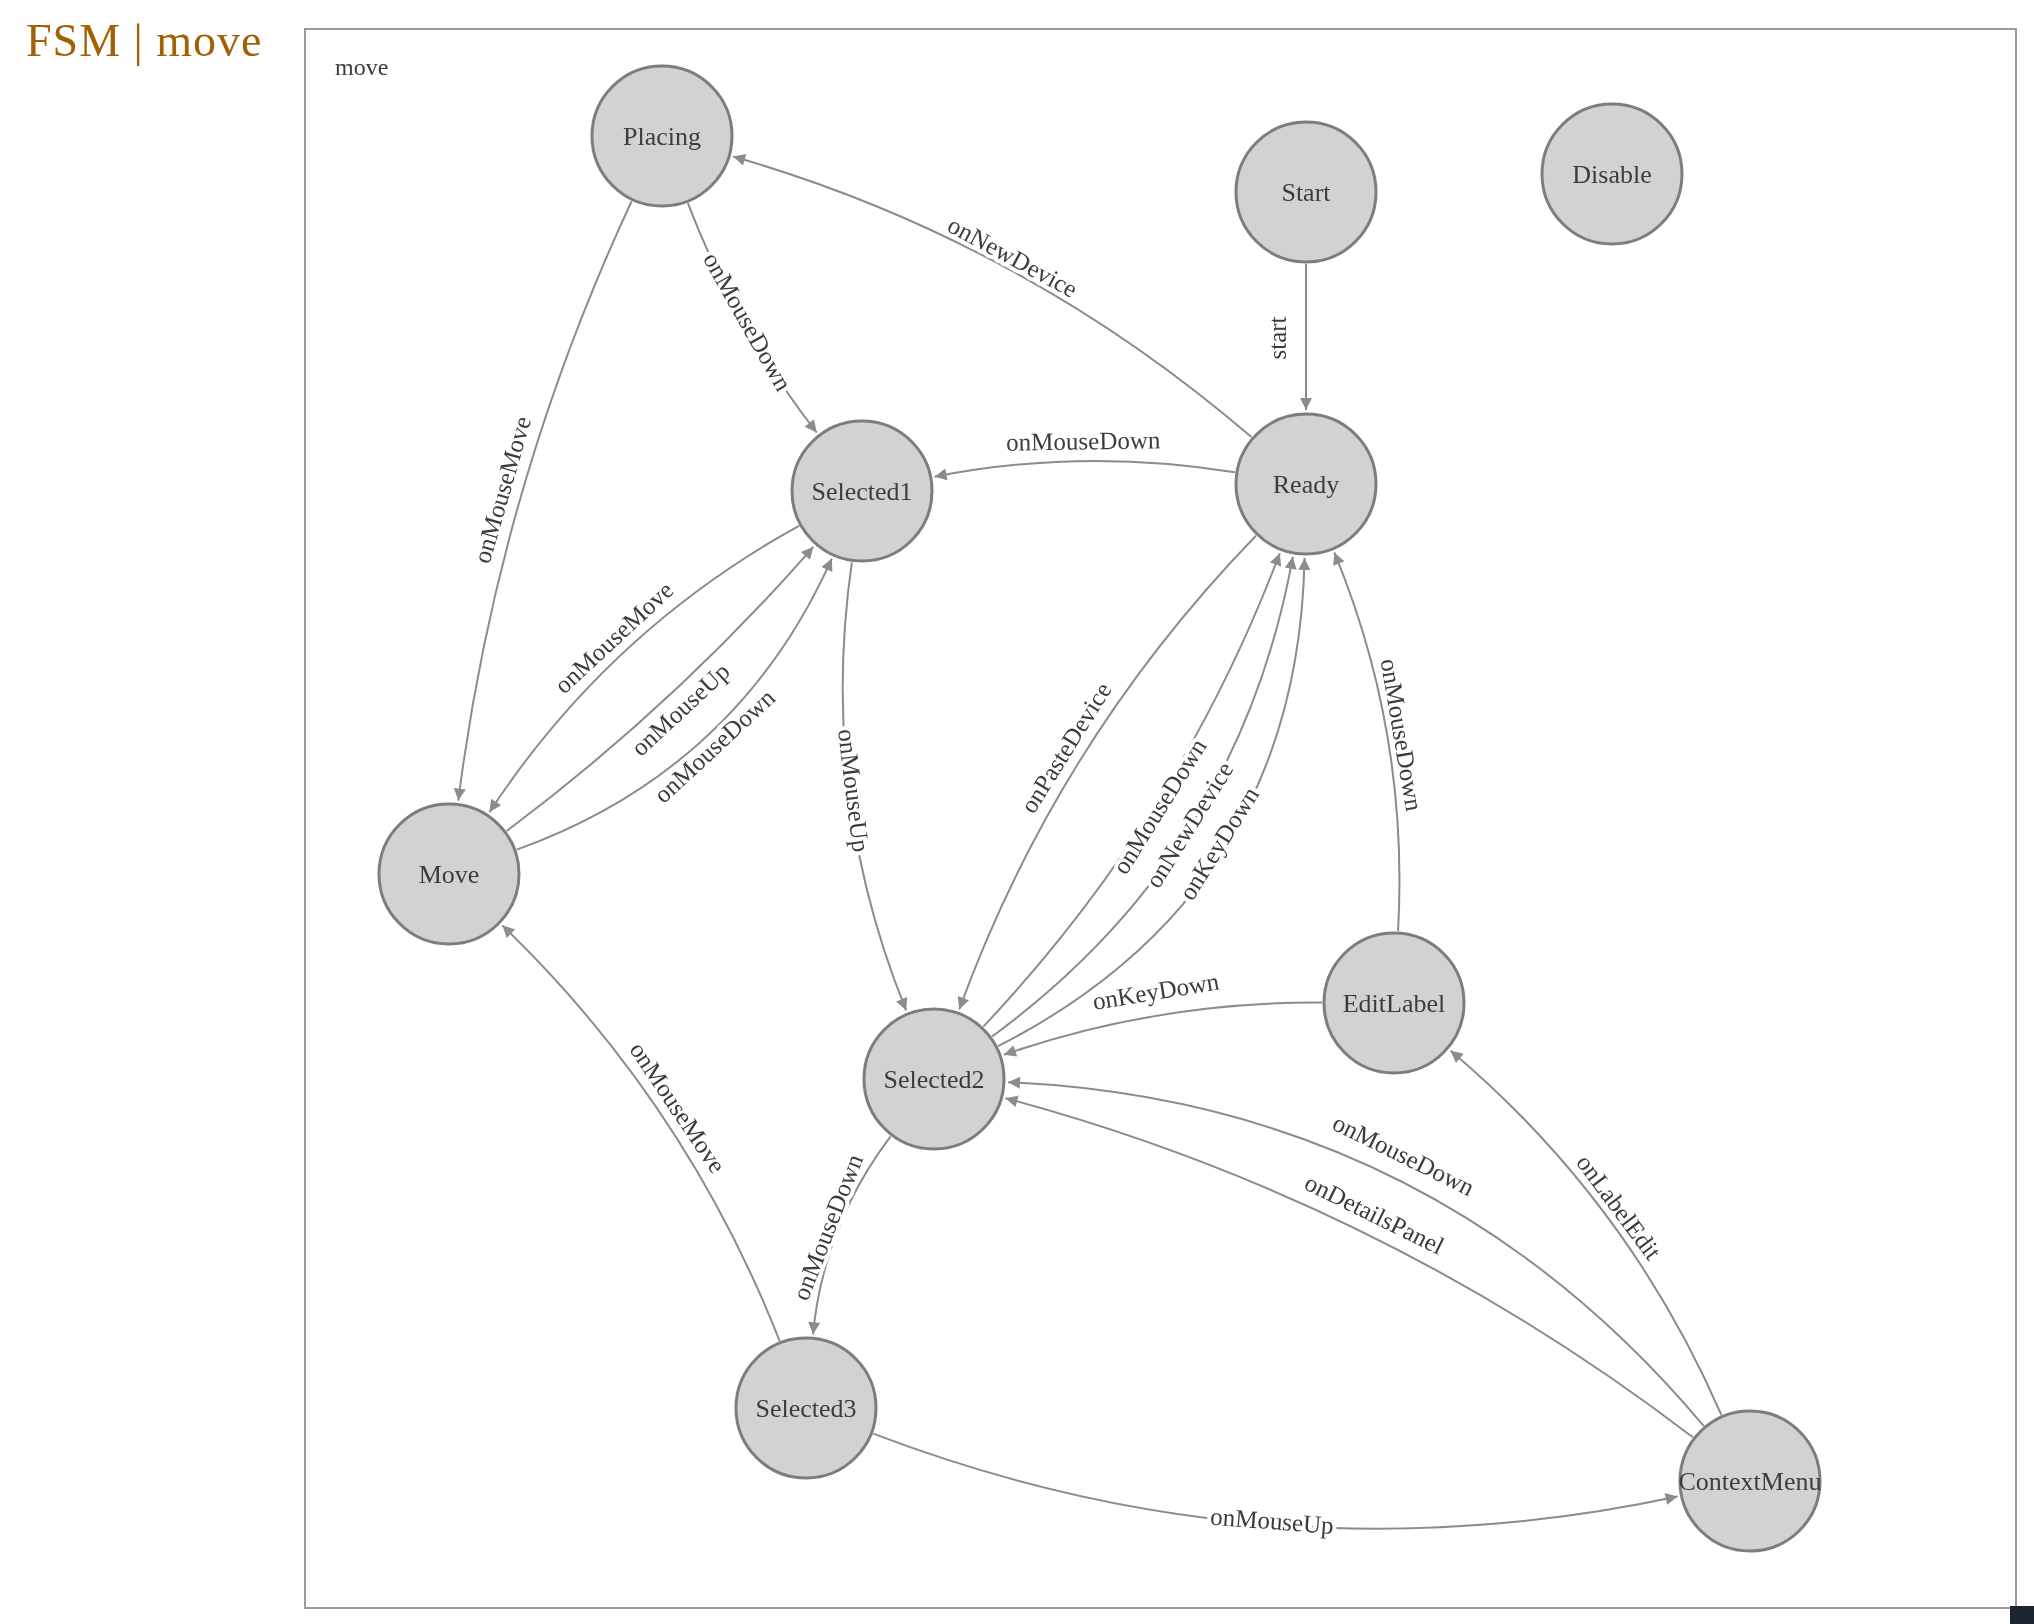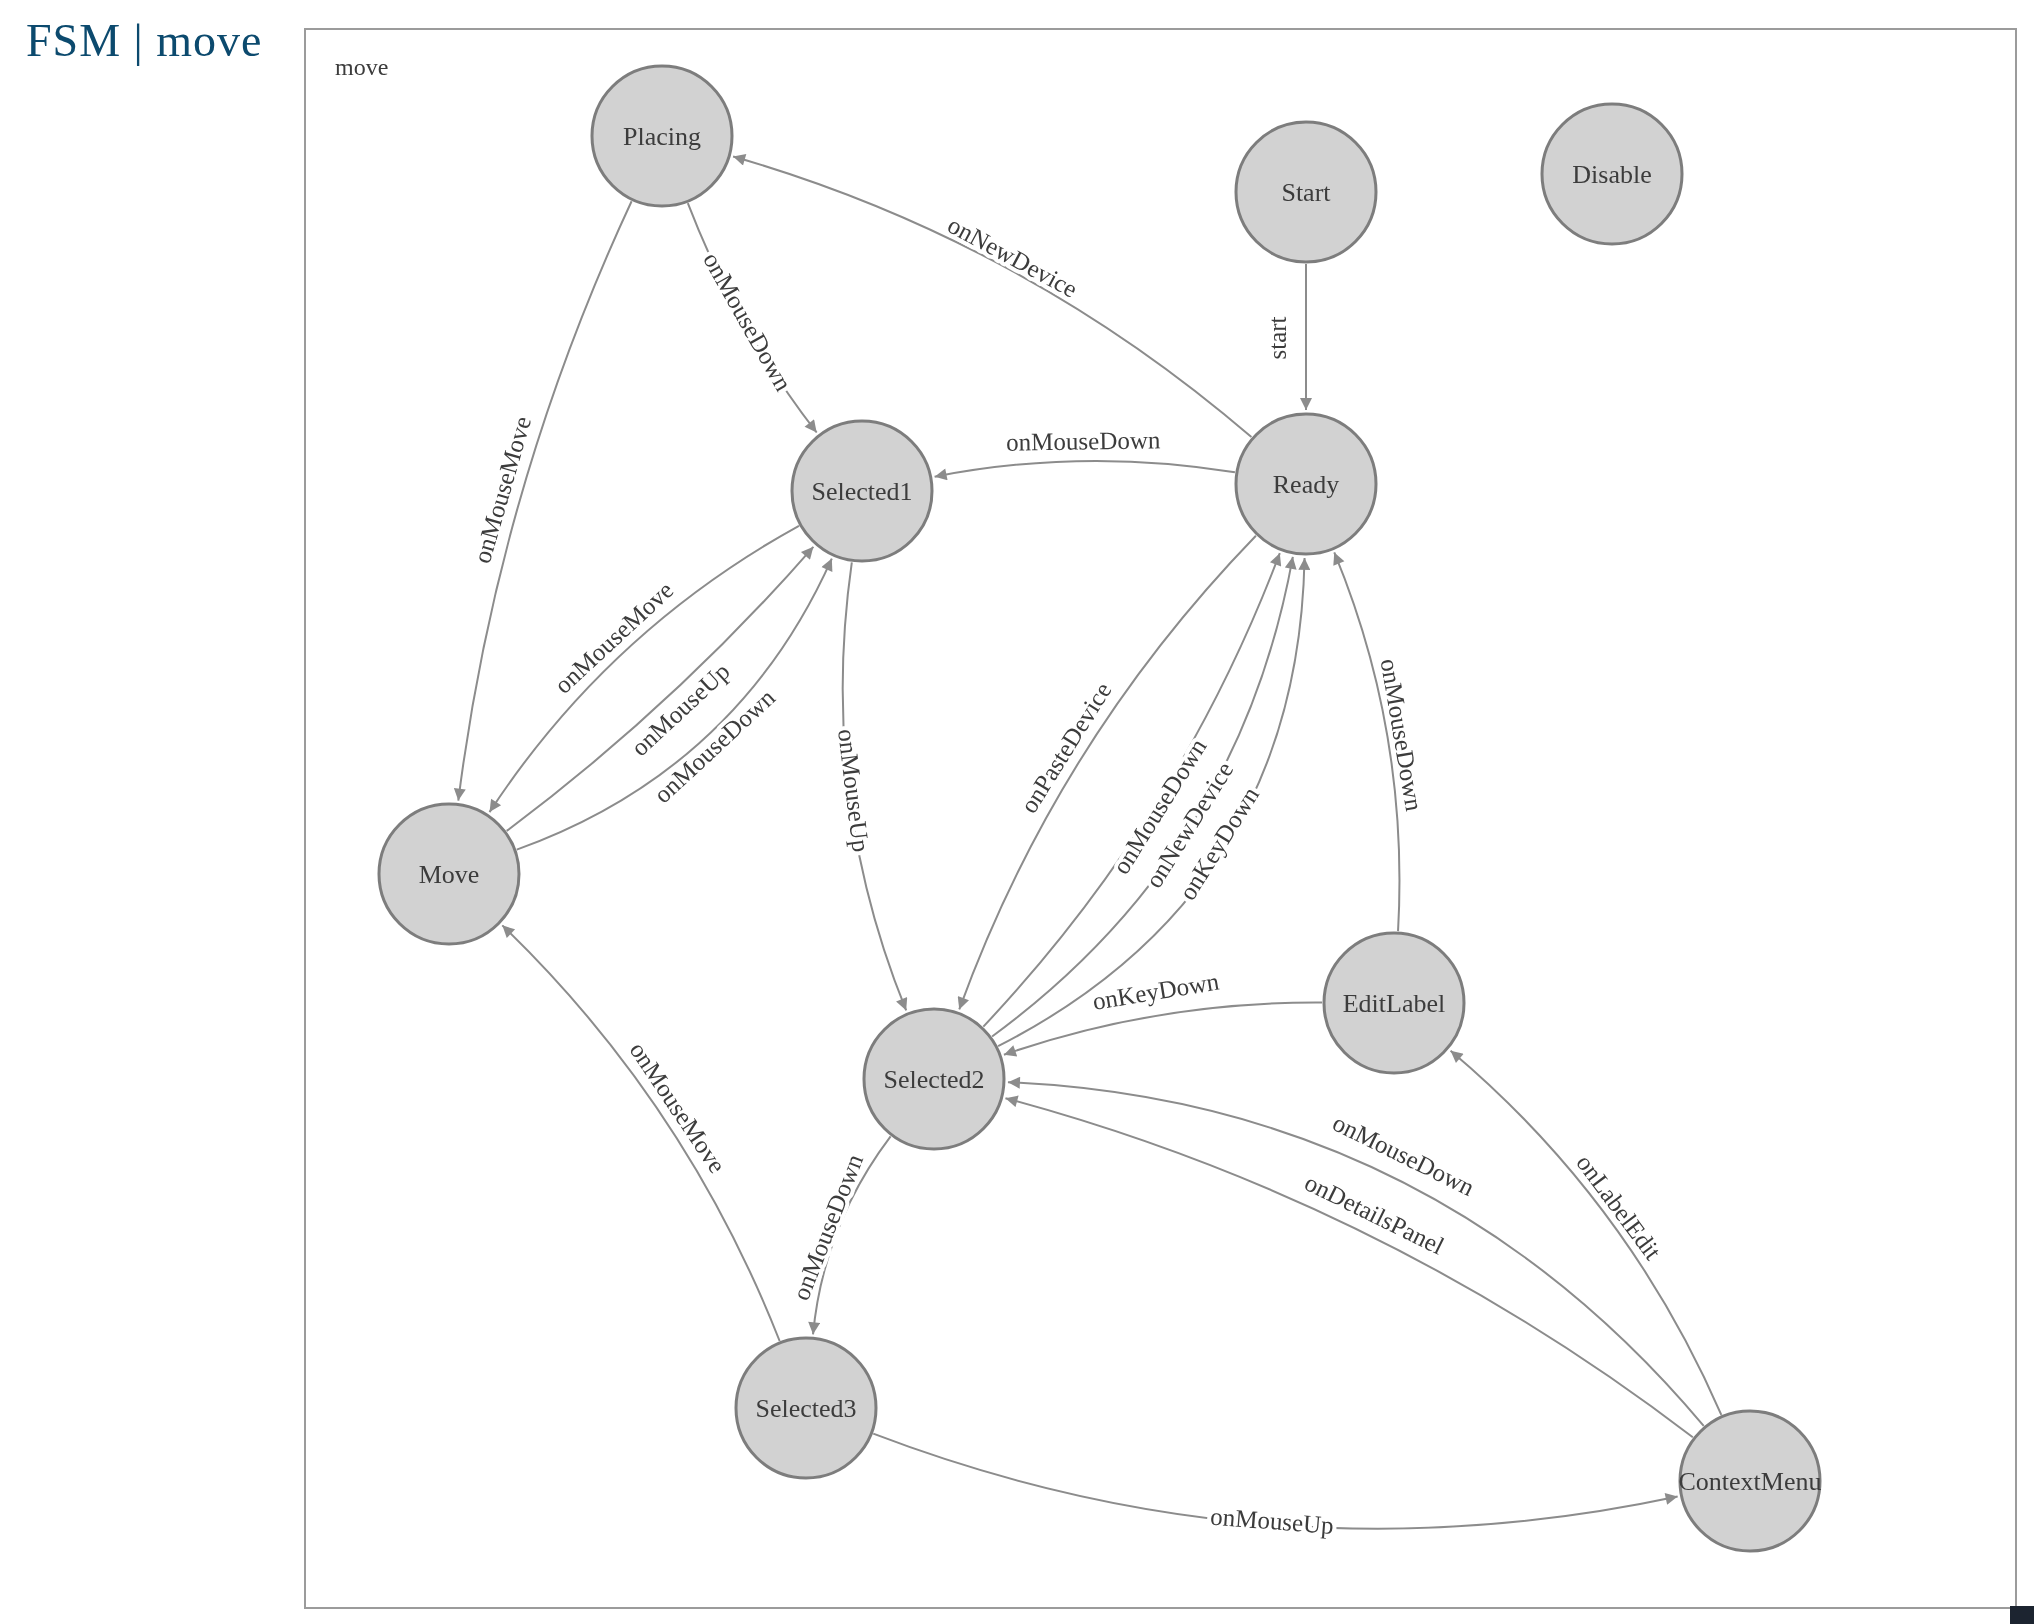--- a/index.html
+++ b/index.html
@@ -41,21 +41,21 @@
     bottom: 0;
     width: 24px;
     height: 18px;
     background: #1c2430;
   }
 </style>
 </head>
 <body>
 
 <div class="stage">
-  <div class="page-title" style="color: #0c4a6e;">FSM | move</div>
+  <div class="page-title" style="color: #a16207;">FSM | move</div>
   <svg id="diagram" viewBox="0 0 2034 1624">
       <defs>
         <marker id="arrow" viewBox="0 0 10 10" refX="10" refY="5" markerWidth="15" markerHeight="12" orient="auto" markerUnits="userSpaceOnUse">
           <path d="M0,0 L10,5 L0,10 z" fill="#8c8c8c"></path>
         </marker>
       </defs>
       <rect x="305" y="29" width="1711" height="1579" fill="none" stroke="#9b9b9b" stroke-width="2"></rect>
       <text x="335" y="75" font-size="24" fill="#3c3c3c">move</text>
       <path d="M 1306 264 Q 1306 338 1306 410" fill="none" stroke="#8c8c8c" stroke-width="2" marker-end="url(#arrow)"></path>
       <text transform="translate(1286,338) rotate(-90)" text-anchor="middle" font-size="25" fill="#3c3c3c" paint-order="stroke" stroke="#ffffff" stroke-width="8" stroke-linejoin="round">start</text>

